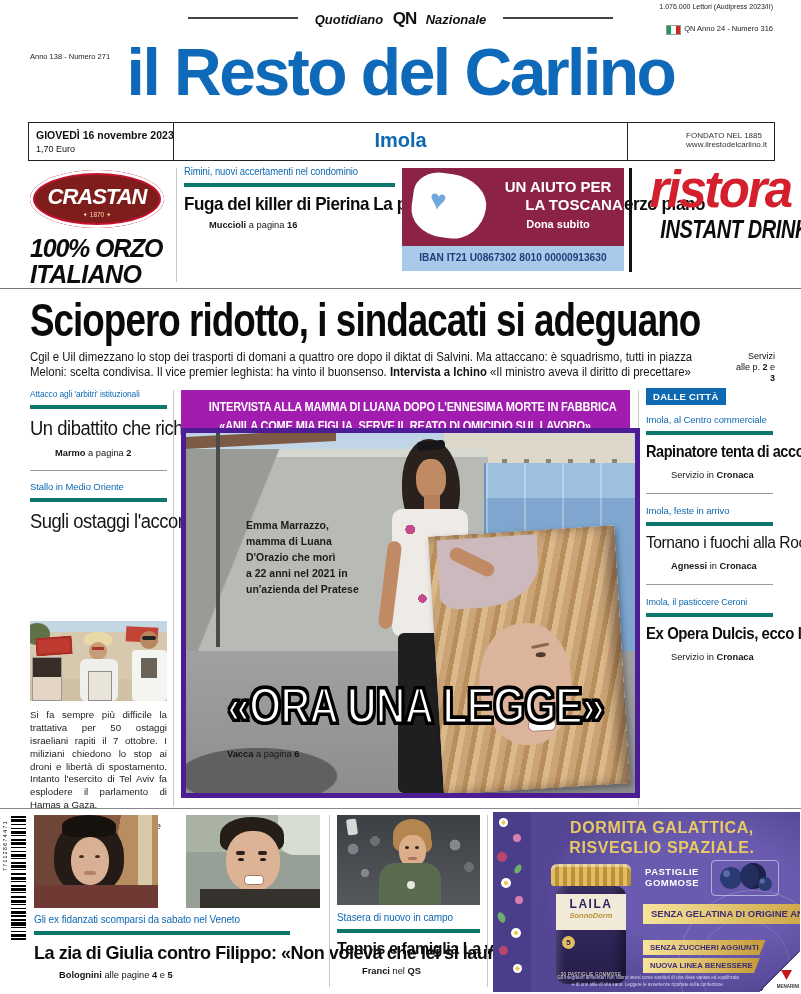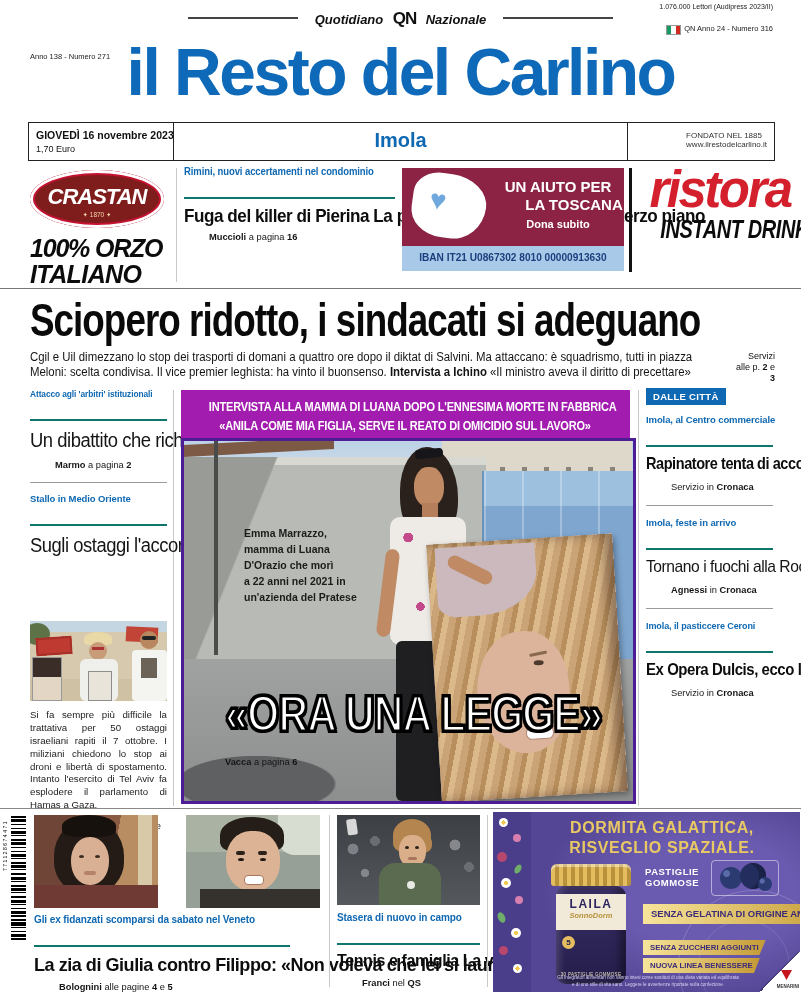--- a/index.html
+++ b/index.html
@@ -6,22 +6,22 @@
   .page{position:relative;width:801px;height:994px;background:#fff;overflow:hidden;
         font-family:"Liberation Sans","DejaVu Sans",sans-serif;color:#111;}
   .abs{position:absolute;}
   .pre{white-space:pre-line;}
   .nowrap{white-space:nowrap;}
   .cx80{transform:scaleX(.80);transform-origin:0 0;}
   .cx88{transform:scaleX(.88);transform-origin:0 0;}
   .cx90{transform:scaleX(.90);transform-origin:0 0;}
   .cx92{transform:scaleX(.92);transform-origin:0 0;}
   .cx95{transform:scaleX(.95);transform-origin:0 0;}
-  .kicker{display:block;color:#0f68b2;font-weight:700;font-size:9.5px;letter-spacing:-.1px;
-          border-bottom:2px solid #0f766e;padding-bottom:20px;}
+  .kicker{display:block;color:#0f68b2;font-weight:400;font-size:9.5px;letter-spacing:-.1px;
+          border-bottom:4px solid #0f766e;padding-bottom:6px;}
   .kicker>span{display:inline-block;white-space:nowrap;}
   .hl-light{font-weight:400;color:#151515;letter-spacing:-.5px;line-height:1.12;}
   .hl-bold{font-weight:800;color:#0d0d0d;letter-spacing:-.5px;line-height:1.13;}
   .byl{font-size:9.3px;color:#161616;margin:0;padding-left:25px;}
   .byl b{font-weight:800;}
   .body-text{font-size:9.7px;line-height:1.33;text-align:justify;color:#1c1c1c;}
   .vdiv{position:absolute;width:1px;background:#c9c9c9;}
   .hdiv{position:absolute;height:1px;background:#9a9a9a;}
   .photo{position:absolute;overflow:hidden;}
   .ph{position:absolute;}
@@ -160,21 +160,21 @@
   <div class="abs" style="left:30px;top:709px;width:137px;">
     <div class="body-text">Si fa sempre più difficile la trattativa per 50 ostaggi israeliani rapiti il 7 ottobre. I miliziani chiedono lo stop ai droni e libertà di spostamento. Intanto l'esercito di Tel Aviv fa esplodere il parlamento di Hamas a Gaza.</div>
     <p class="byl" style="margin-top:9px;"><b>Farruggia</b><span> alle pagine </span><b>8</b><span> e </span><b>9</b></p>
   </div>
 
   <div class="abs" style="left:181px;top:390px;width:449px;height:52px;background:#a21caf;text-align:center;">
     <div style="margin-top:7px;"><span class="nowrap" style="display:inline-block;font-size:12.5px;font-weight:800;color:#fff;letter-spacing:-.2px;transform:scaleX(.88);">INTERVISTA ALLA MAMMA DI LUANA DOPO L'ENNESIMA MORTE IN FABBRICA</span></div>
     <div style="margin-top:1px;"><span class="nowrap" style="display:inline-block;font-size:12.5px;font-weight:800;color:#fff;letter-spacing:-.2px;transform:scaleX(.88);">«ANILA COME MIA FIGLIA, SERVE IL REATO DI OMICIDIO SUL LAVORO»</span></div>
   </div>
 
-  <div class="photo" style="left:181px;top:438px;width:449px;height:360px;border:3px solid #4c1d95;background:#0f766e;">
+  <div class="photo" style="left:181px;top:428px;width:449px;height:360px;border:5px solid #4c1d95;background:#0f766e;">
     <div class="ph" style="left:0;top:0;width:449px;height:64px;background:linear-gradient(#bdd2e6,#d9e4ee);"></div>
     <div class="ph" style="left:0;top:0;width:150px;height:12px;background:#7d5a45;transform:skewY(-3deg);"></div>
     <div class="ph" style="left:258px;top:0;width:190px;height:58px;background:#ded8ca;">
       <div class="ph" style="left:14px;top:26px;width:160px;height:10px;background:repeating-linear-gradient(90deg,#8a8578 0 5px,transparent 5px 22px);"></div>
     </div>
     <div class="ph" style="left:300px;top:40px;width:148px;height:16px;background:#55683f;"></div>
     <div class="ph" style="left:0;top:16px;width:302px;height:206px;background:
          linear-gradient(112deg,#999c96 0 24%,transparent 24.5%),linear-gradient(#d8d8d3 0 8px,#b7bab5 8px);"></div>
     <div class="ph" style="left:30px;top:0;width:4px;height:214px;background:#4a4c4a;"></div>
     <div class="ph" style="left:298px;top:30px;width:151px;height:192px;border-left:2px solid #6a93bd;background:

